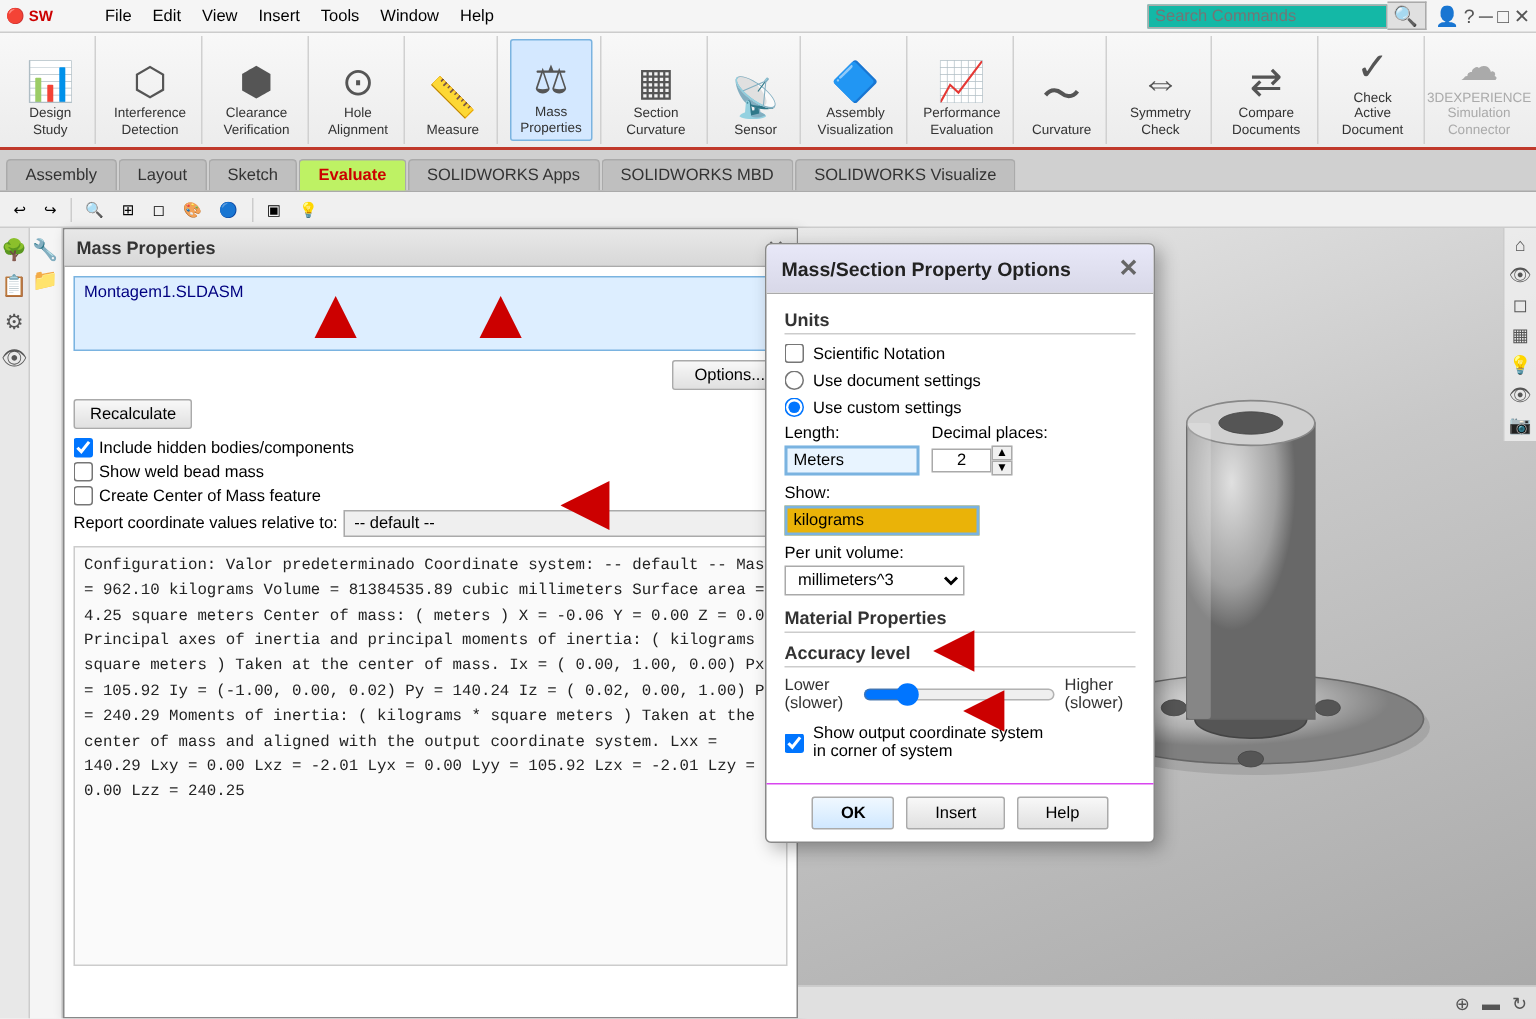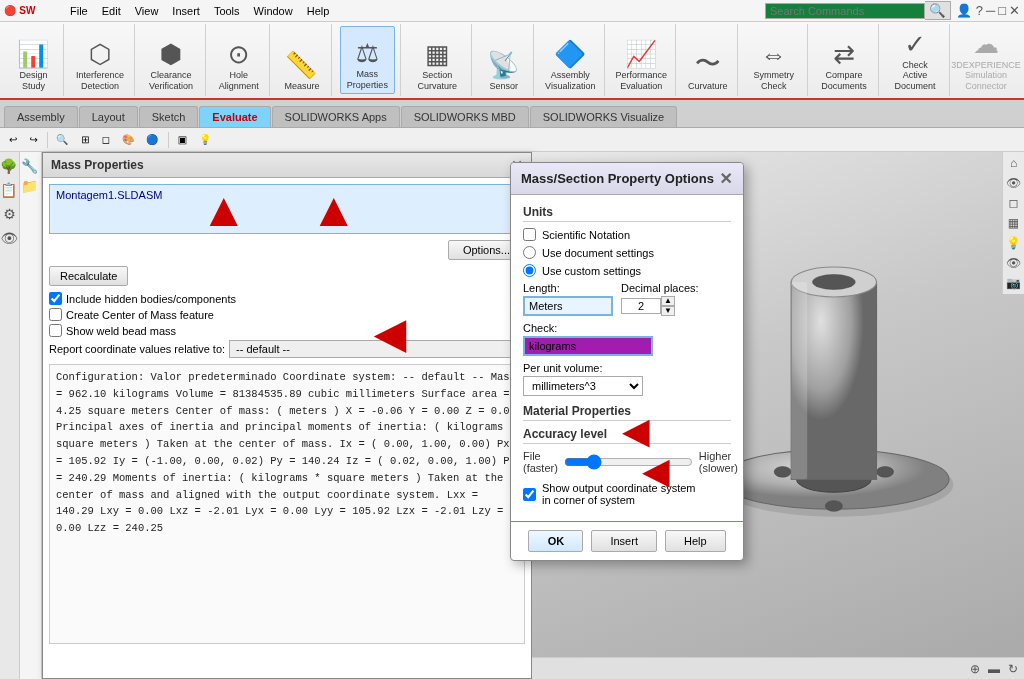--- a/index.html
+++ b/index.html
@@ -12,21 +12,21 @@
       display: flex;
       align-items: center;
       height: 22px;
       padding: 0 4px;
     }
     .menu-bar-logo { width: 60px; display: flex; align-items: center; }
     .sw-logo { color: #cc0000; font-weight: bold; font-size: 10px; margin-right: 4px; }
     .menu-items { display: flex; gap: 2px; }
     .menu-item { padding: 2px 6px; font-size: 11px; cursor: pointer; }
     .search-area { margin-left: auto; display: flex; align-items: center; }
-    .search-box { border: 1px solid #aaa; padding: 1px 4px; font-size: 11px; width: 160px; background: #15803d; }
+    .search-box { border: 1px solid #aaa; padding: 1px 4px; font-size: 11px; width: 160px; background: #14b8a6; }
     .search-icon-btn { background: #e0e0e0; border: 1px solid #aaa; border-left: none; padding: 1px 4px; cursor: pointer; }
     .top-icons { display: flex; align-items: center; gap: 3px; margin-left: 6px; }
     .top-icon-btn { font-size: 13px; cursor: pointer; color: #555; }
 
     
     .ribbon {
       background: linear-gradient(180deg, #f8f8f8 0%, #ececec 100%);
       border-bottom: 2px solid #c0392b;
       display: flex;
       align-items: stretch;
@@ -66,21 +66,21 @@
       padding: 4px 12px;
       background: #bfbfbf;
       border: 1px solid #aaa;
       border-bottom: none;
       border-radius: 3px 3px 0 0;
       cursor: pointer;
       font-size: 11px;
       color: #333;
     }
     .tab.active {
-      background: #7dd3fc;
+      background: #bef264;
       font-weight: bold;
       color: #cc0000;
       border-color: #aaa;
     }
 
     
     .secondary-toolbar {
       background: #f0f0f0;
       border-bottom: 1px solid #ccc;
       height: 24px;
@@ -234,21 +234,21 @@
       padding: 0 4px;
       gap: 4px;
     }
     .status-text { font-size: 10px; color: #555; margin-top: 44px; }
 
     
     .options-dialog {
       position: absolute;
       left: 510px;
       top: 10px;
-      width: 234px;
+      width: 260px;
       background: white;
       border: 1px solid #888;
       border-radius: 4px;
       box-shadow: 4px 4px 12px rgba(0,0,0,0.3);
       z-index: 100;
     }
     .dialog-title-bar {
       background: linear-gradient(180deg, #e8e8f8, #d8d8e8);
       border-bottom: 1px solid #aaa;
       padding: 6px 10px;
@@ -489,25 +489,25 @@
       <div class="panel-buttons">
         <button class="panel-btn">Recalculate</button>
       </div>
 
       <div class="checkbox-row">
         <input type="checkbox" checked="" style="">
         <label>Include hidden bodies/components</label>
       </div>
       <div class="checkbox-row">
         <input type="checkbox" style="">
-        <label>Create Center of Mass feature</label>
+        <label>Show weld bead mass</label>
       </div>
       <div class="checkbox-row">
         <input type="checkbox" style="">
-        <label>Show weld bead mass</label>
+        <label>Create Center of Mass feature</label>
       </div>
 
       <div class="dropdown-row">
         <label>Report coordinate values relative to:</label>
         <select class="coord-select">
           <option>-- default --</option>
         </select>
       </div>
 
       <div class="mass-output" id="mass-output">   Configuration: Valor predeterminado
@@ -636,36 +636,36 @@
             <input type="text" value="2" style="width: 40px; border: 1px solid rgb(170, 170, 170); padding: 1px 4px; font-size: 11px; text-align: center;">
             <div class="spinner-btns">
               <button class="spinner-btn">▲</button>
               <button class="spinner-btn">▼</button>
             </div>
           </div>
         </div>
       </div>
 
       <div style="margin-bottom:6px;">
-        <div style="font-size:11px; margin-bottom:2px;">Check:</div>
-        <input type="text" class="dialog-input input-highlight" style="width: 130px; background: #a21caf; border: 2px solid rgb(122, 179, 224);" value="kilograms">
+        <div style="font-size:11px; margin-bottom:2px;">Show:</div>
+        <input type="text" class="dialog-input input-highlight" style="width: 130px; background: #eab308; border: 2px solid rgb(122, 179, 224);" value="kilograms">
       </div>
 
       <div style="margin-bottom:8px;">
         <div style="font-size:11px; margin-bottom:2px;">Per unit volume:</div>
         <select class="dialog-select">
           <option>millimeters^3</option>
         </select>
       </div>
 
       <div class="dialog-section-title">Material Properties</div>
 
       <div class="dialog-section-title" style="margin-top:6px;">Accuracy level</div>
       <div class="slider-row">
-        <span class="slider-label">File (faster)</span>
+        <span class="slider-label">Lower (slower)</span>
         <input type="range" class="slider" min="0" max="100" value="20" style="flex: 1 1 0%;">
         <span class="slider-label">Higher (slower)</span>
       </div>
 
       <div class="dialog-row">
         <input type="checkbox" checked="" style="">
         <label>
           <span>Show output coordinate system</span><br>
           <span>in corner of system</span>
         </label>

